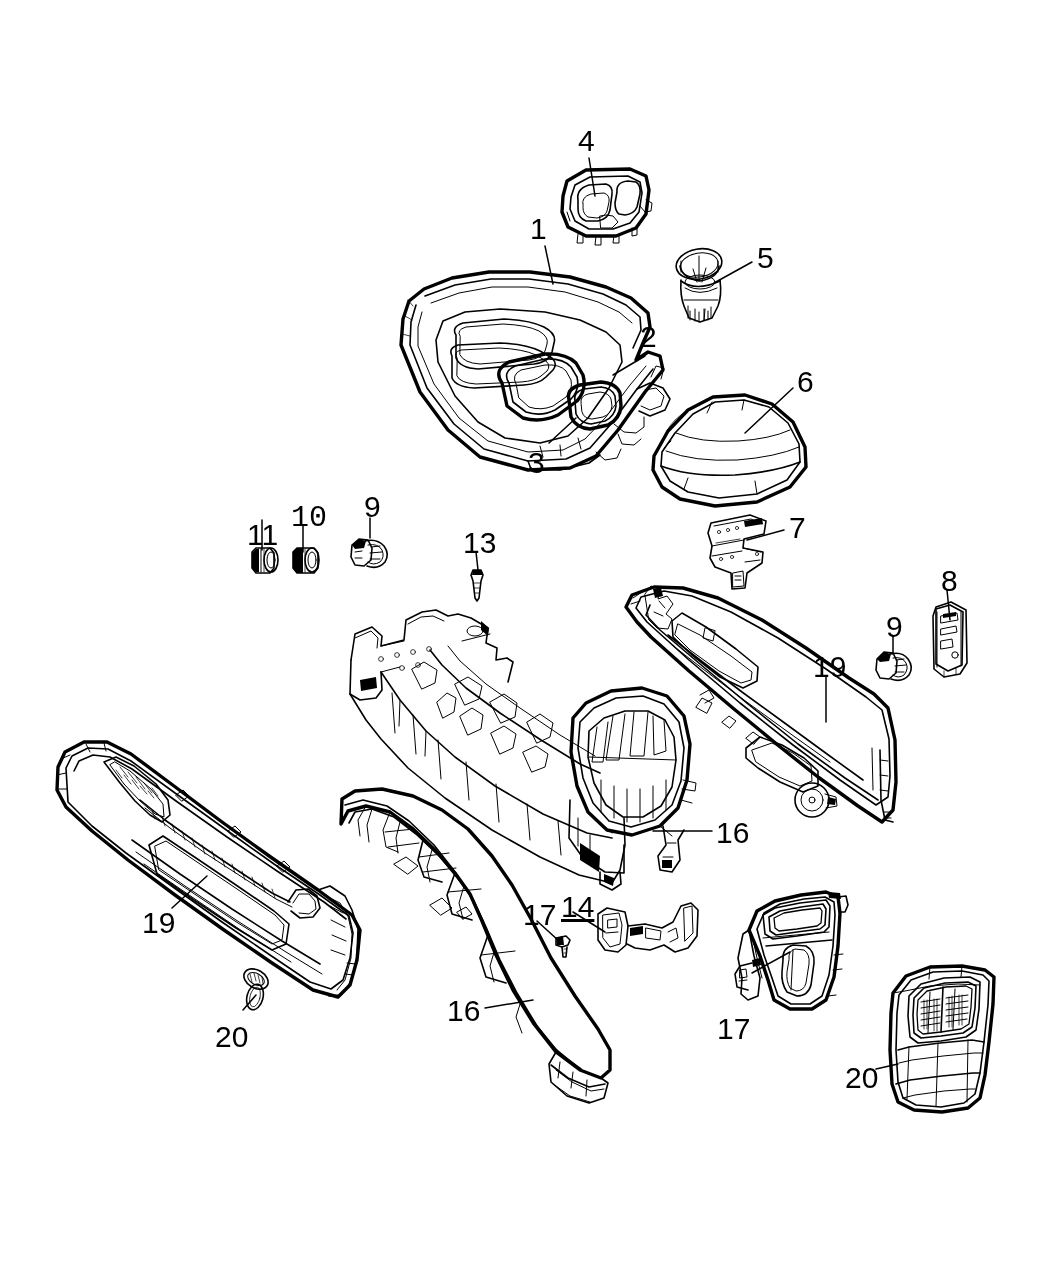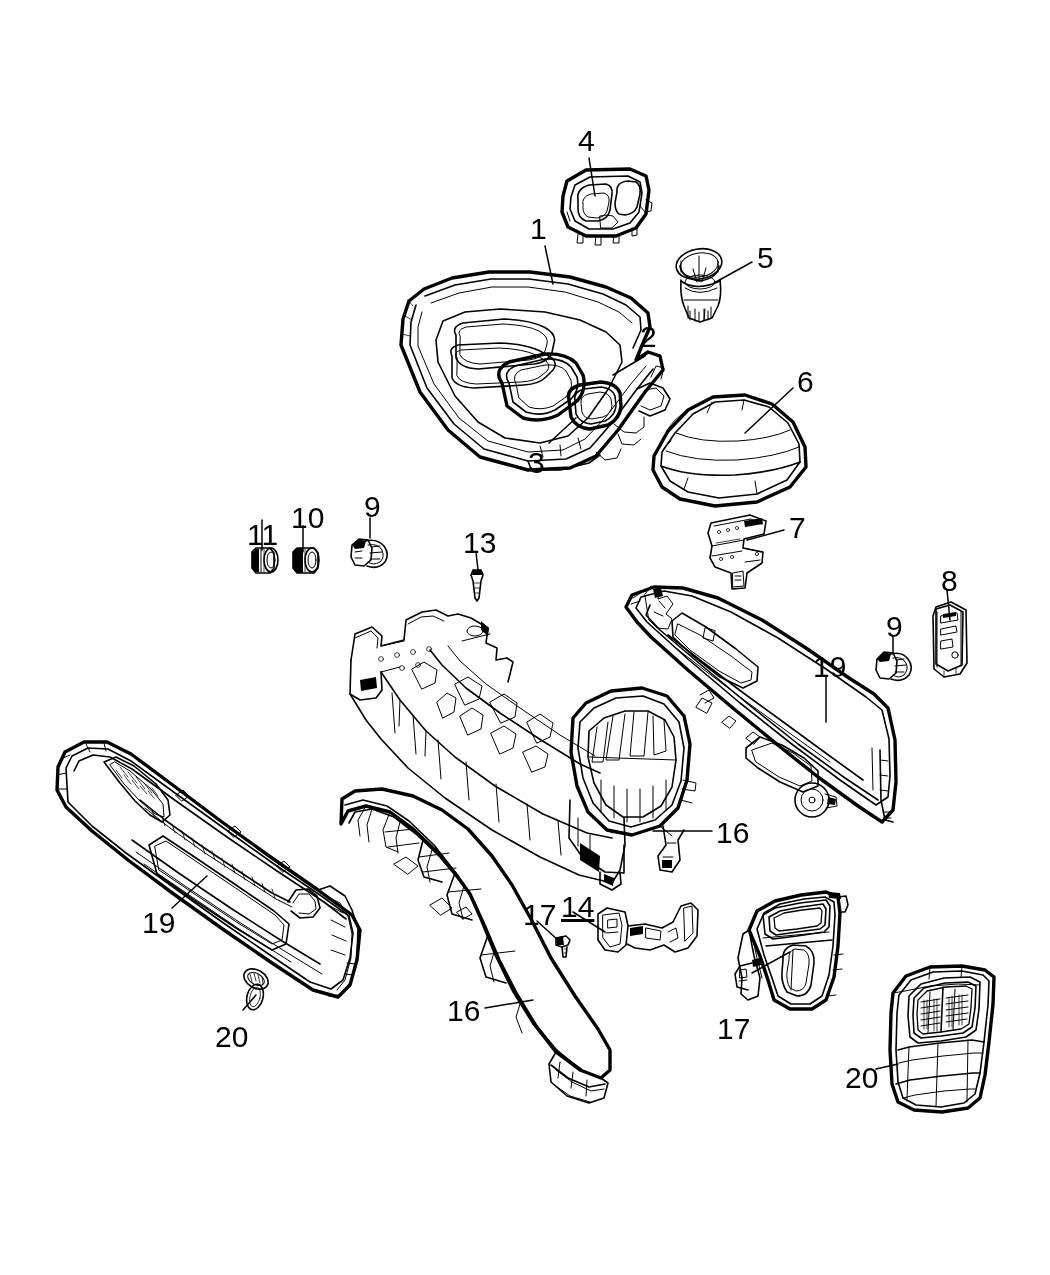--- a/index.html
+++ b/index.html
@@ -498,21 +498,21 @@
   <div class="callout" style="left:530px; top:214px;">1</div>
   <div class="callout" style="left:640px; top:322px;">2</div>
   <div class="callout" style="left:528px; top:448px;">3</div>
   <div class="callout" style="left:578px; top:126px;">4</div>
   <div class="callout" style="left:757px; top:243px;">5</div>
   <div class="callout" style="left:797px; top:367px;">6</div>
   <div class="callout" style="left:789px; top:513px;">7</div>
   <div class="callout" style="left:941px; top:566px;">8</div>
   <div class="callout" style="left:364px; top:492px;">9</div>
   <div class="callout" style="left:886px; top:612px;">9</div>
-  <div class="callout" style="left:291px; top:503px;">10</div>
+  <div class="callout" style="left:291px; top:503px;font-family:Liberation Mono, monospace;">10</div>
   <div class="callout" style="left:247px; top:520px;">11</div>
   <div class="callout" style="left:716px; top:818px;">16</div>
   <div class="callout" style="left:463px; top:528px;">13</div>
   <div class="callout" style="left:561px; top:892px;text-decoration:underline;">14</div>
   <div class="callout" style="left:523px; top:900px;">17</div>
   <div class="callout" style="left:447px; top:996px;text-align:center;">16</div>
   <div class="callout" style="left:717px; top:1014px;">17</div>
   <div class="callout" style="left:845px; top:1063px;">20</div>
   <div class="callout" style="left:142px; top:908px;">19</div>
   <div class="callout" style="left:813px; top:652px;">19</div>

